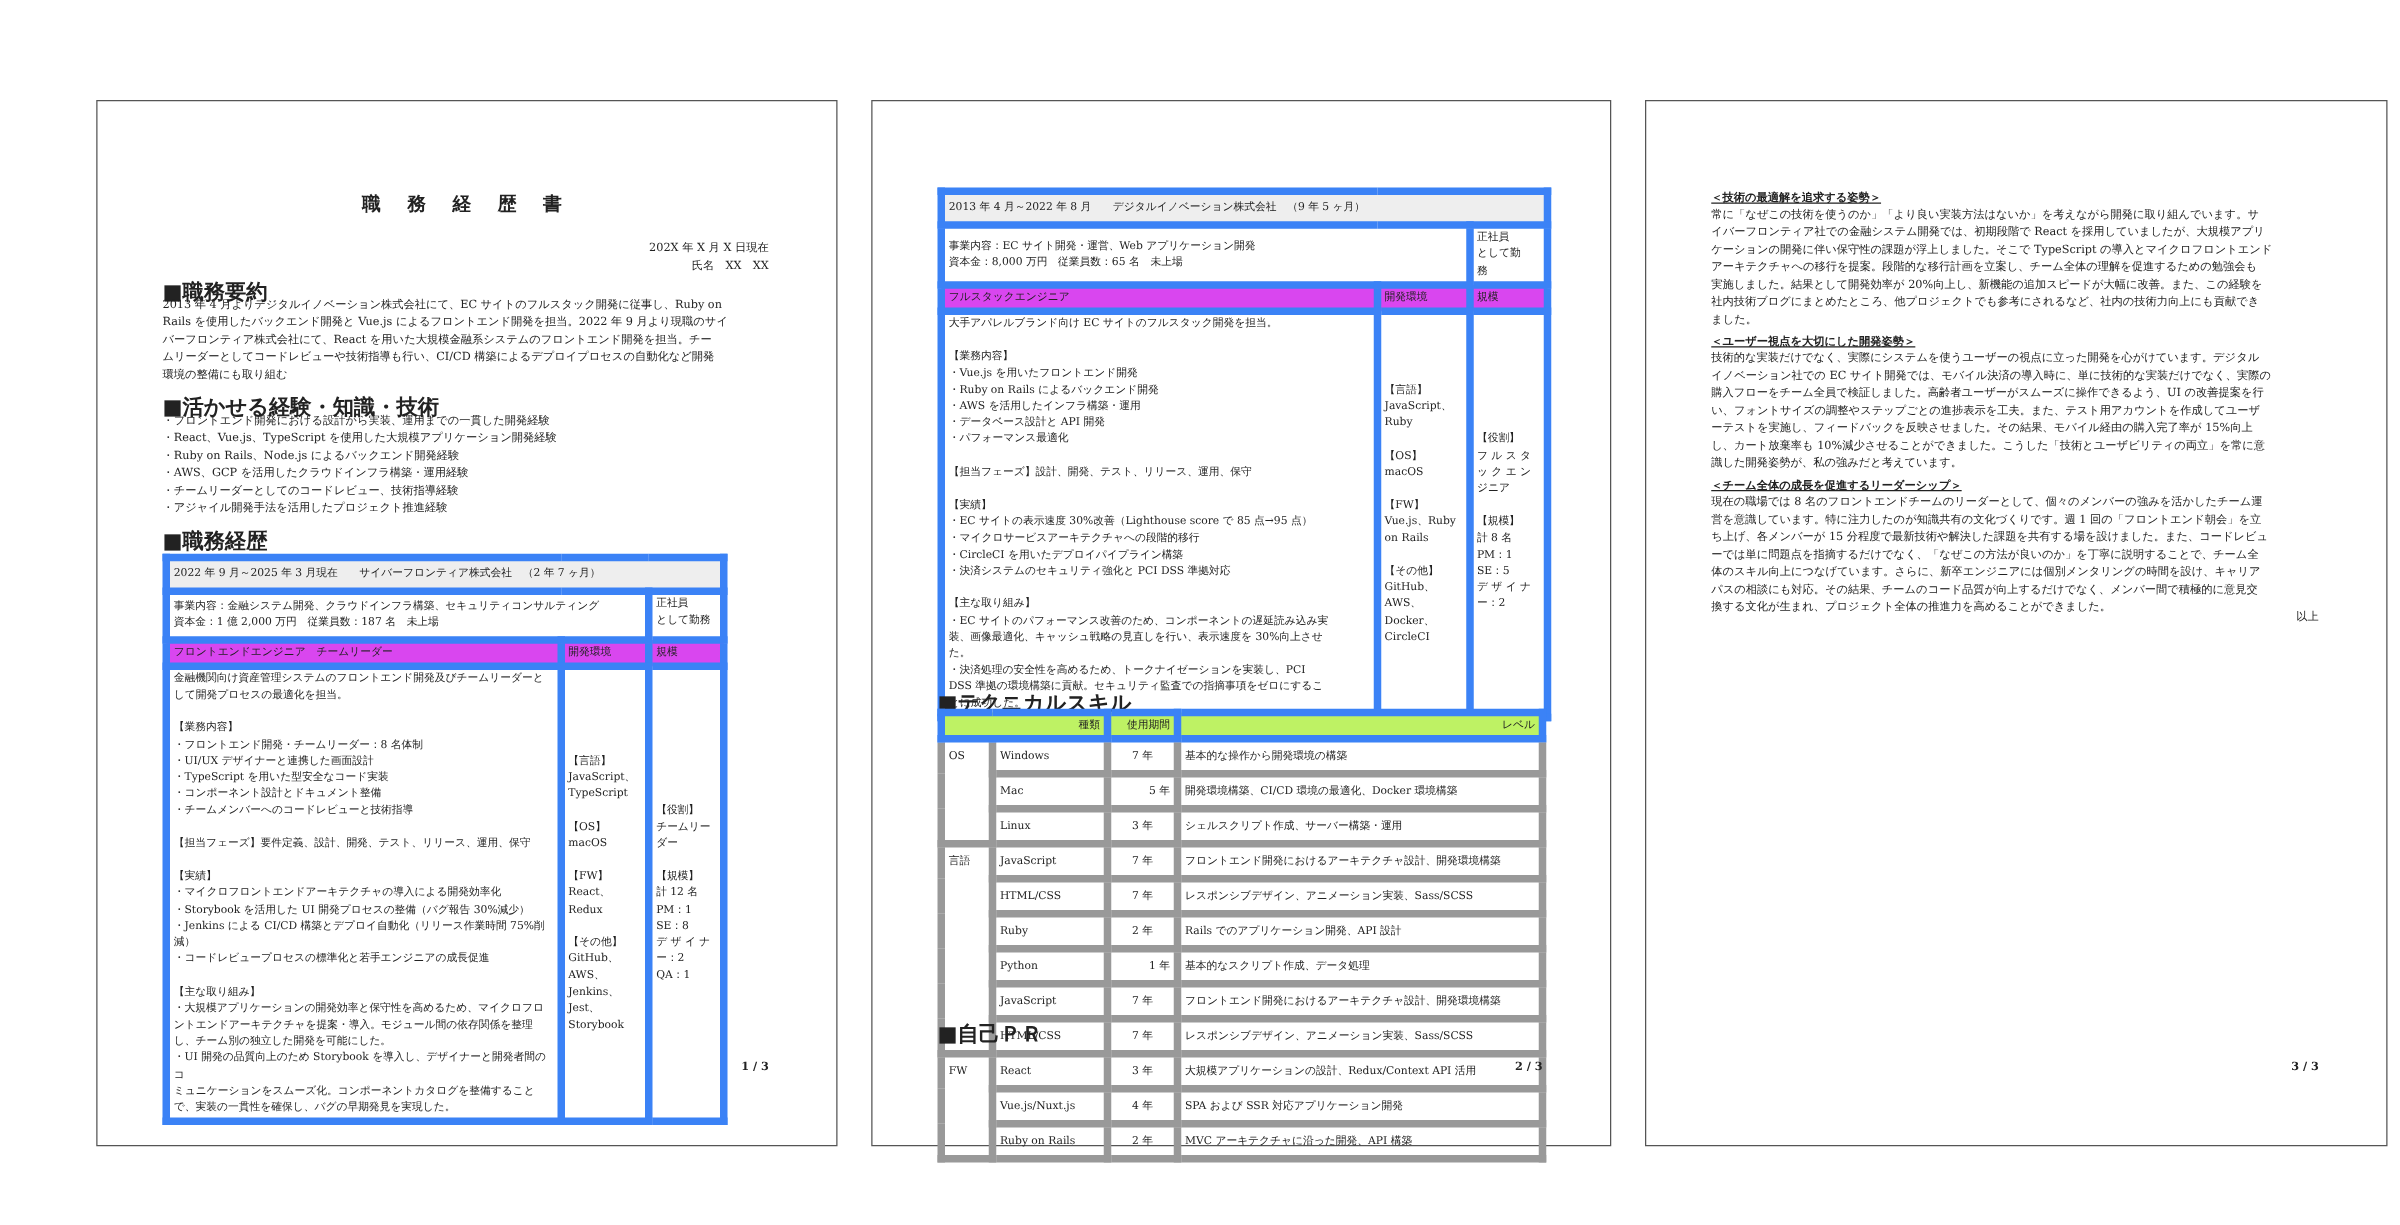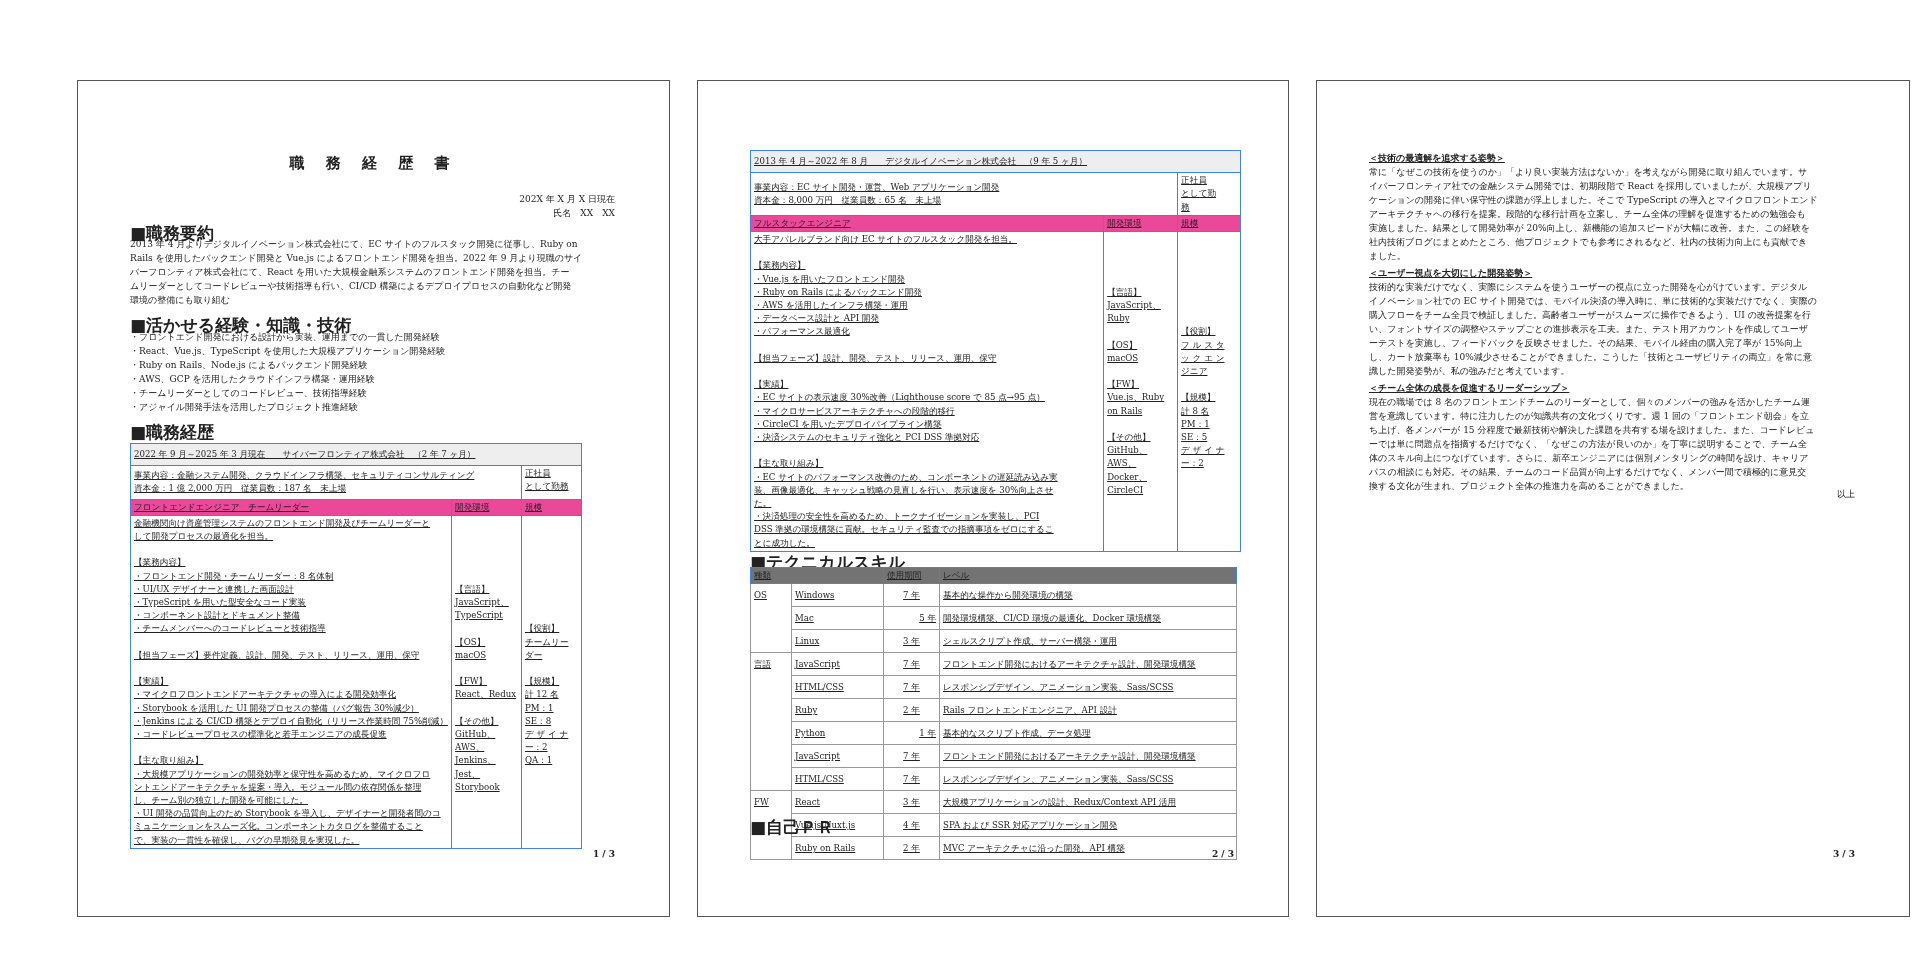--- a/index.html
+++ b/index.html
@@ -9,27 +9,27 @@
   #page1 { left: 45px; width: 593px; }
   #page2 { left: 665px; width: 592px; }
   #page3 { left: 1284px; width: 594px; }
   .abs { position: absolute; }
   .doc-title { font-size: 15px; font-weight: bold; letter-spacing: 8px; left: 0; right: 0; text-align: center; top: 73px; }
   .meta { right: 54px; text-align: right; font-size: 9px; line-height: 14px; }
   .h { font-size: 17px; font-weight: bold; }
   .txt { font-size: 9px; line-height: 14px; white-space: pre-wrap; }
   .list div { font-size: 9px; line-height: 14px; }
   table { border-collapse: collapse; font-size: 8.6px; }
-  td, th { border: 1px solid #3b82f6; vertical-align: top; padding: 1px 3px; line-height: 13.2px; font-weight: normal; text-align: left; text-decoration: underline; }
+  td, th { border: 6px solid #3b82f6; vertical-align: top; padding: 1px 3px; line-height: 13.2px; font-weight: normal; text-align: left; }
   .job { position: absolute; border: 1.5px solid #999; }
   .job td { white-space: pre-wrap; }
   .job .hdr td { background: #eeeeee; }
-  .job .sub td { background: #ec4899; }
+  .job .sub td { background: #d946ef; }
   .pno { font-size: 9px; font-weight: bold; right: 54px; top: 768px; }
-  .skills th { background: #737373; text-align: left; }
+  .skills th { background: #bef264; text-align: right; }
   .skills td { line-height: 14px; padding: 4px 3px; border-color: #999; }
   .skills { border: 1.5px solid #999; }
   .pr-h { font-size: 9px; font-weight: bold; text-decoration: underline; }
 </style>
 </head>
 <body>
 
 <div class="page" id="page1">
   <div class="abs doc-title">職 務 経 歴 書</div>
   <div class="abs meta" style="top:111px">202X 年 X 月 X 日現在</div>
@@ -276,21 +276,21 @@
       <td>フロントエンド開発におけるアーキテクチャ設計、開発環境構築</td>
     </tr>
     <tr>
       <td>HTML/CSS</td>
       <td style="text-align:center">7 年</td>
       <td>レスポンシブデザイン、アニメーション実装、Sass/SCSS</td>
     </tr>
     <tr>
       <td>Ruby</td>
       <td style="text-align:center">2 年</td>
-      <td>Rails フロントエンドエンジニア、API 設計</td>
+      <td>Rails でのアプリケーション開発、API 設計</td>
     </tr>
     <tr>
       <td>Python</td>
       <td style="text-align:right">1 年</td>
       <td>基本的なスクリプト作成、データ処理</td>
     </tr>
     <tr>
       <td>JavaScript</td>
       <td style="text-align:center">7 年</td>
       <td>フロントエンド開発におけるアーキテクチャ設計、開発環境構築</td>

